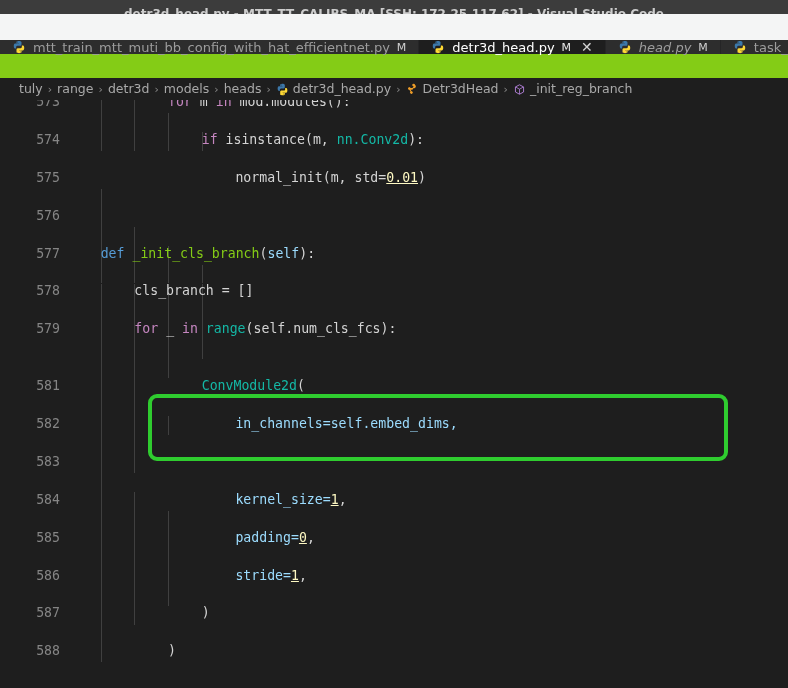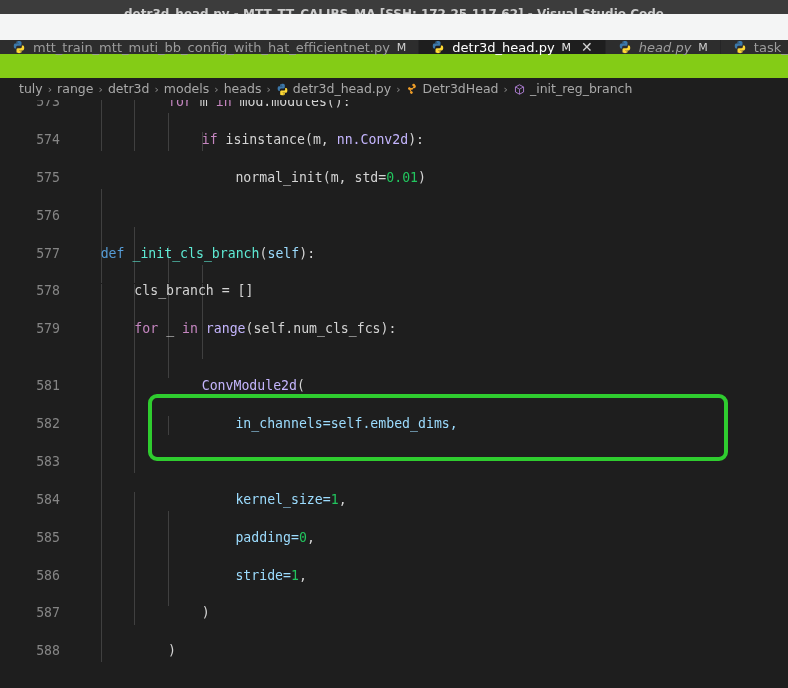--- a/index.html
+++ b/index.html
@@ -182,24 +182,24 @@
   }
   .guide {
     position: absolute;
     width: 1px;
     background: #404040;
   }
 
   
   .t-kw      { color: #c586c0; }   
   .t-def     { color: #569cd6; }   
-  .t-fn      { color: #5eead4; }   
-  .t-cls     { color: #c4b5fd; }   
+  .t-fn      { color: #84cc16; }   
+  .t-cls     { color: #14b8a6; }   
   .t-var     { color: #9cdcfe; }   
-  .t-num     { color: #22c55e; }   
+  .t-num     { color: #fef9c3; text-decoration: underline; }   
   .t-plain   { color: #d4d4d4; }
 
   
   .green-box {
     position: absolute;
     border: 4px solid #2fcc2f;
     border-radius: 9px;
     box-sizing: border-box;
     pointer-events: none;
   }

